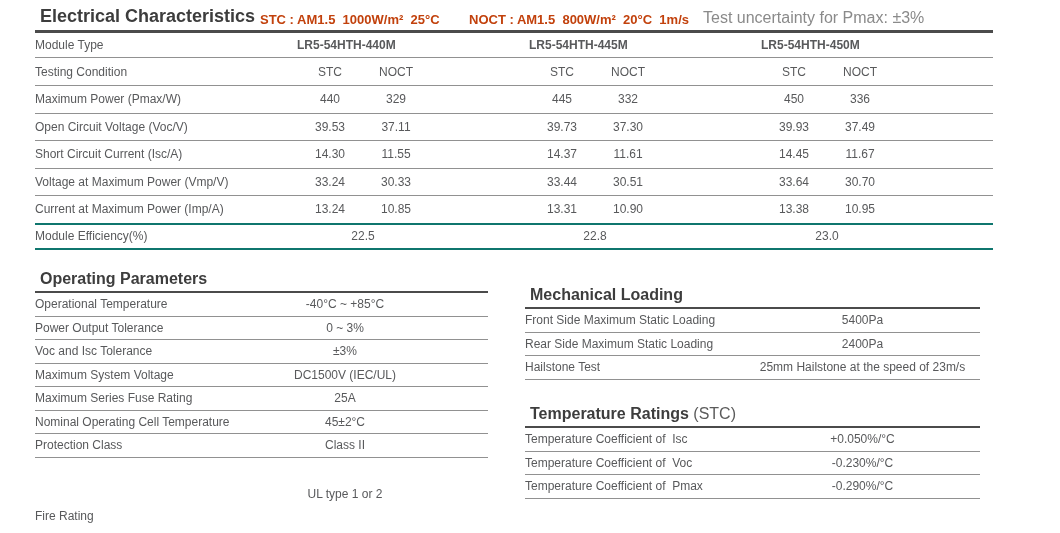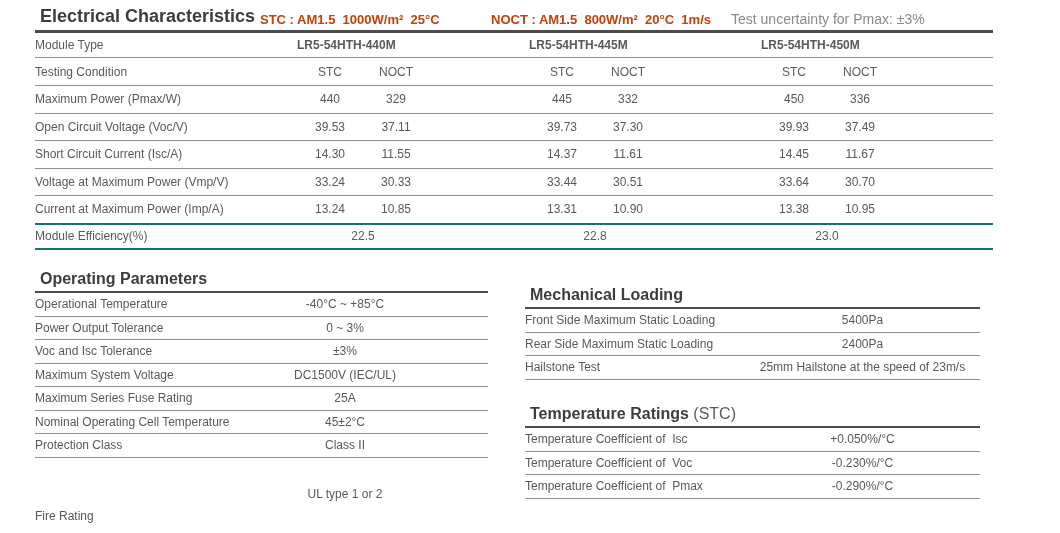--- a/index.html
+++ b/index.html
@@ -14,22 +14,22 @@
   
   #electrical { left: 35px; top: 6px; width: 958px; }
   .e-header {
     position: relative; height: 24px;
     border-bottom: 3px solid #4b4b4b;
   }
   .e-header > span { position: absolute; bottom: 3px; white-space: pre; }
   .e-title { left: 5px; font-size: 18px; font-weight: bold; color: #3d3d3d; }
   .e-cond  { font-size: 13px; font-weight: bold; color: #c2410c; }
   .e-cond.stc  { left: 225px; }
-  .e-cond.noct { left: 456px; }
-  .e-note { left: 696px; font-size: 14px; color: #8a8a8a; bottom: 4px; }
+  .e-cond.noct { left: 434px; }
+  .e-note { left: 668px; font-size: 16px; color: #8a8a8a; bottom: 4px; }
 
   table.sheet { border-collapse: collapse; table-layout: fixed; width: 958px; }
   table.sheet td { padding: 0; vertical-align: middle; font-size: 12px; color: #58595b; white-space: pre; overflow: visible; }
   td.lbl { text-align: left; padding-left: 5px; }
   td.val { text-align: center; }
   td.mod { font-weight: bold; color: #474747; font-size: 12.5px; }
   tr.rule  td { border-bottom: 1px solid #919191; }
   tr.rule-dark td { border-bottom: 2px solid #0f766e; }
   tr.h24 td { height: 24px; }
   tr.h27 td { height: 27px; }

